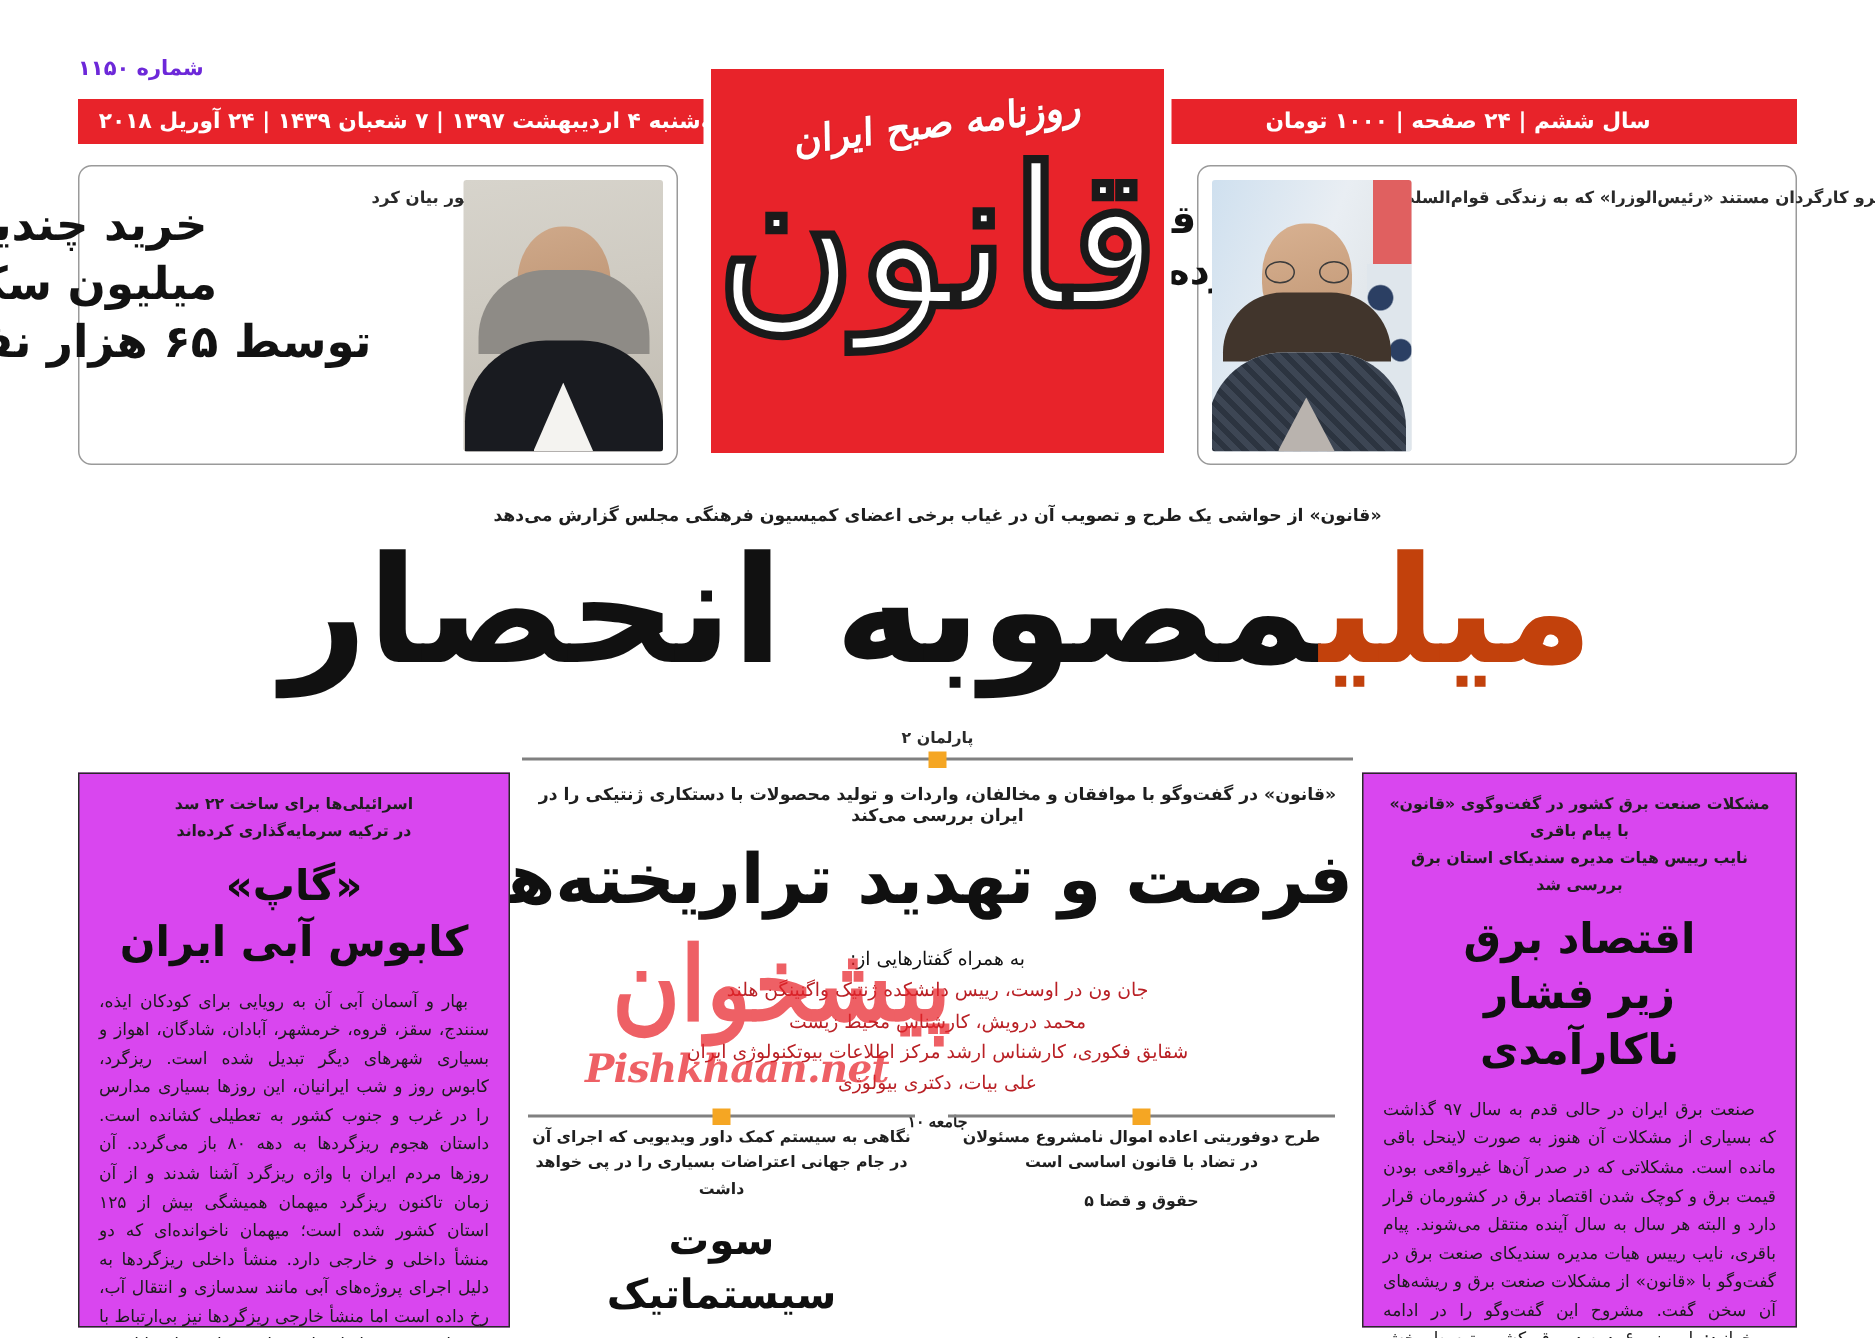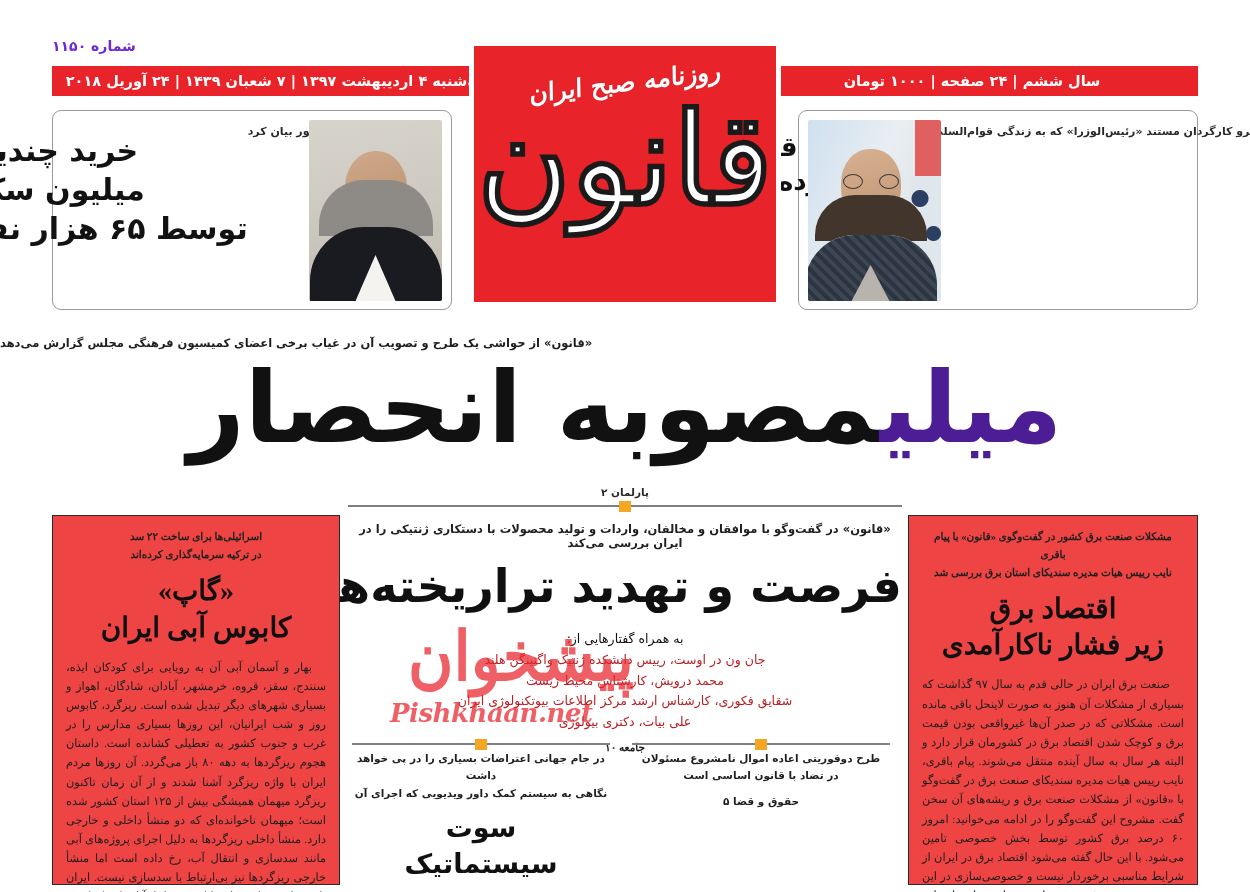--- a/index.html
+++ b/index.html
@@ -233,39 +233,39 @@
     border:1.6px solid #3b3b3b; border-radius:50%;
   }
   .p-hashemian .glasses i:first-child { left:0; }
   .p-hashemian .glasses i:last-child  { right:0; }
 
   
   .lead-kicker {
     position: absolute;
     top: 336px;
     left: 0; right: 0;
-    text-align: left;
+    text-align: center;
     font-size: 11.5px;
     font-weight: 600;
     color: #1f1f1f;
     letter-spacing: -0.3px;
   }
   .lead-headline {
     position: absolute;
     top: 358px;
     left: 0; right: 0;
     text-align: center;
     font-size: 99px;
     line-height: 1;
     font-weight: bold;
     letter-spacing: -5px;
     color: #111111;
     white-space: nowrap;
   }
-  .lead-headline .accent { color: #4c1d95; margin-top: 32px; }
+  .lead-headline .accent { color: #c2410c; margin-top: 32px; }
   .lead-ref {
     position: absolute;
     top: 486px;
     left: 0; right: 0;
     text-align: center;
     font-size: 10.5px;
     font-weight: bold;
     color: #2a2a2a;
   }
 
@@ -282,25 +282,24 @@
     transform: translateX(-50%);
     width: 12px;
     height: 11px;
     background: #f5a623;
   }
 
   
   .col {
     position: absolute;
     border: 1.5px solid #2a2a2a;
-    background: #ef4444;
+    background: #d946ef;
     padding: 12px 13px 22px;
     display: flex;
     flex-direction: column;
-    font-family: Liberation Serif, serif;
   }
   .col .kicker2 {
     font-size: 10.5px;
     line-height: 1.7;
     color: #1f1f1f;
     text-align: center;
     font-weight: 600;
     letter-spacing: -0.3px;
   }
   .col .chead {
@@ -517,22 +516,22 @@
     <div class="node"></div>
   </div>
 
   <div class="brief" id="brief-judiciary">
     <div class="kicker2">طرح دوفوریتی اعاده اموال نامشروع مسئولان</div>
     <div class="kicker2">در تضاد با قانون اساسی است</div>
     <div class="cref">حقوق و قضا ۵</div>
   </div>
 
   <div class="brief" id="brief-sports">
+    <div class="kicker2">نگاهی به سیستم کمک داور ویدیویی که اجرای آن</div>
     <div class="kicker2">در جام جهانی اعتراضات بسیاری را در پی خواهد داشت</div>
-    <div class="kicker2">نگاهی به سیستم کمک داور ویدیویی که اجرای آن</div>
     <div class="bhead">
       <div>سوت</div>
       <div>سیستماتیک</div>
     </div>
 
   </div>
 
   <div class="col" id="col-landuse">
     <div class="kicker2">اسرائیلی‌ها برای ساخت ۲۲ سد</div>
     <div class="kicker2">در ترکیه سرمایه‌گذاری کرده‌اند</div>

